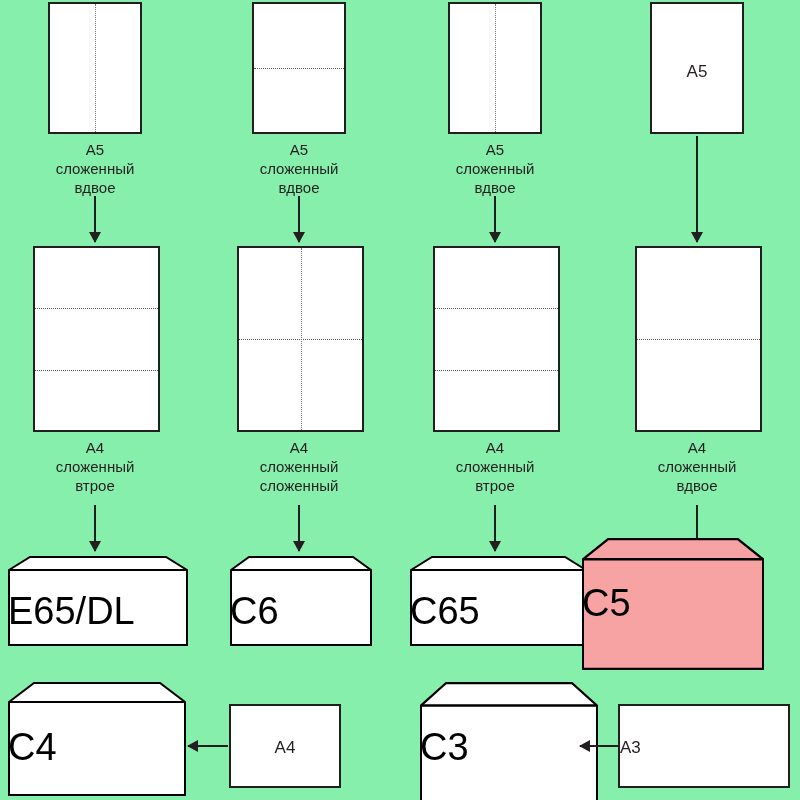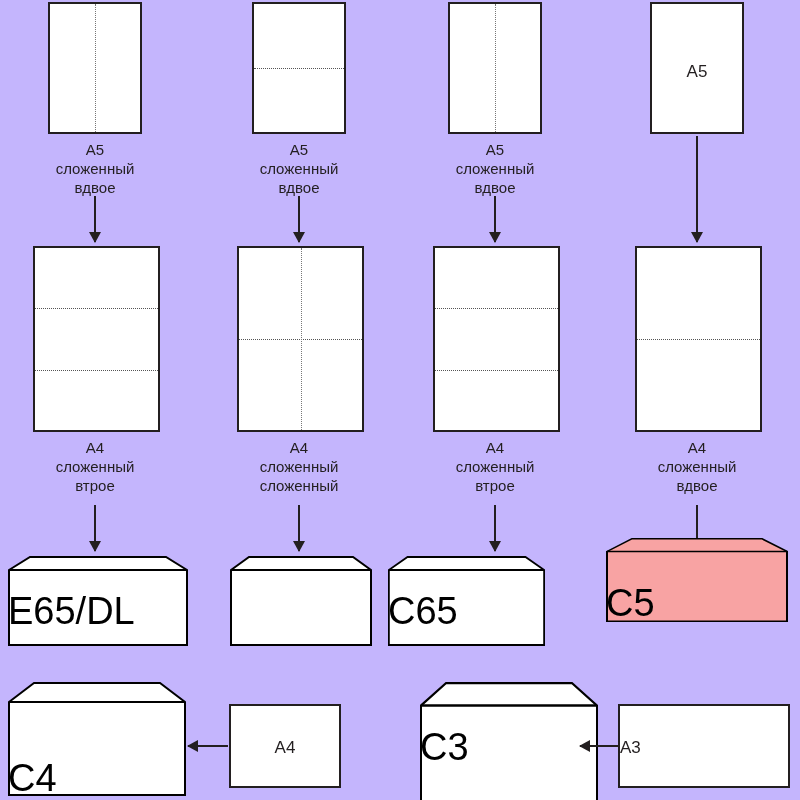--- a/index.html
+++ b/index.html
@@ -4,21 +4,21 @@
 <style>
   html, body {
     margin: 0;
     padding: 0;
     background: #ffffff;
   }
   #canvas {
     position: relative;
     width: 800px;
     height: 800px;
-    background: #c4b5fd;
+    background: #86efac;
     font-family: "Liberation Sans", sans-serif;
     overflow: hidden;
   }
 
   
   .sheet {
     position: absolute;
     box-sizing: border-box;
     border: 2px solid #231f20;
     background: #ffffff;
@@ -207,44 +207,45 @@
       <line x1="1" y1="14" x2="179" y2="14" stroke="#000000" stroke-width="2"></line>
     </svg>
     <div class="env-label big" style="top:34px;">E65/DL</div>
   </div>
 
   <div class="envelope" style="left:230px; top:556px; width:142px; height:90px;">
     <svg viewBox="0 0 142 90" preserveAspectRatio="none">
       <polygon points="1,14 19,1 123,1 141,14 141,89 1,89" fill="#ffffff" stroke="#000000" stroke-width="2"></polygon>
       <line x1="1" y1="14" x2="141" y2="14" stroke="#000000" stroke-width="2"></line>
     </svg>
-  </div>
-
-  <div class="envelope" style="left:388px; top:556px; width:157px; height:90px;">
+    <div class="env-label big" style="top:34px;">C6</div>
+  </div>
+
+  <div class="envelope" style="left:410px; top:556px; width:177px; height:90px;">
     <svg viewBox="0 0 177 90" preserveAspectRatio="none">
       <polygon points="1,14 22,1 155,1 176,14 176,89 1,89" fill="#ffffff" stroke="#000000" stroke-width="2"></polygon>
       <line x1="1" y1="14" x2="176" y2="14" stroke="#000000" stroke-width="2"></line>
     </svg>
     <div class="env-label big" style="top:34px;">C65</div>
   </div>
 
-  <div class="envelope" style="left:606px; top:538px; width:182px; height:84px;">
+  <div class="envelope" style="left:582px; top:538px; width:182px; height:132px;">
     <svg viewBox="0 0 182 112" preserveAspectRatio="none">
       <polygon points="1,18 26,1 156,1 181,18 181,111 1,111" fill="#f8a3a3" stroke="#000000" stroke-width="2"></polygon>
       <line x1="1" y1="18" x2="181" y2="18" stroke="#000000" stroke-width="2"></line>
     </svg>
     <div class="env-label big" style="top:44px;">C5</div>
   </div>
 
   <div class="envelope" style="left:8px; top:682px; width:178px; height:114px;">
     <svg viewBox="0 0 178 114" preserveAspectRatio="none">
       <polygon points="1,20 26,1 152,1 177,20 177,113 1,113" fill="#ffffff" stroke="#000000" stroke-width="2"></polygon>
       <line x1="1" y1="20" x2="177" y2="20" stroke="#000000" stroke-width="2"></line>
     </svg>
-    <div class="env-label big" style="top:44px;margin-top:31px;">C4</div>
+    <div class="env-label big" style="top:44px;">C4</div>
   </div>
 
   <div class="arrow-left" style="left:188px; top:745px; width:40px;"></div>
 
   <div class="sheet" style="left:229px; top:704px; width:112px; height:84px;">
     <div class="sheet-label" style="left:0; right:0; top:32px; text-align:center;">A4</div>
   </div>
 
   <div class="envelope" style="left:420px; top:682px; width:178px; height:134px;">
     <svg viewBox="0 0 178 114" preserveAspectRatio="none">

